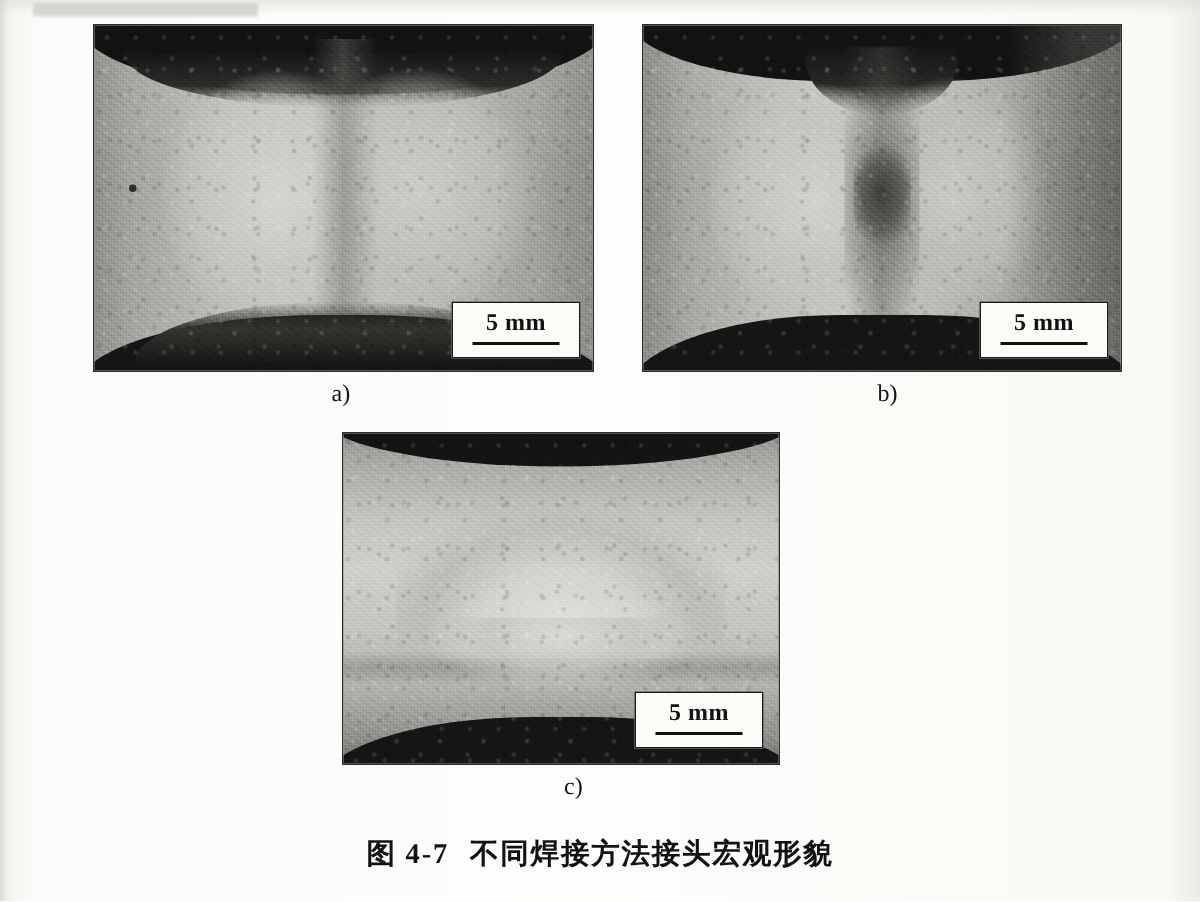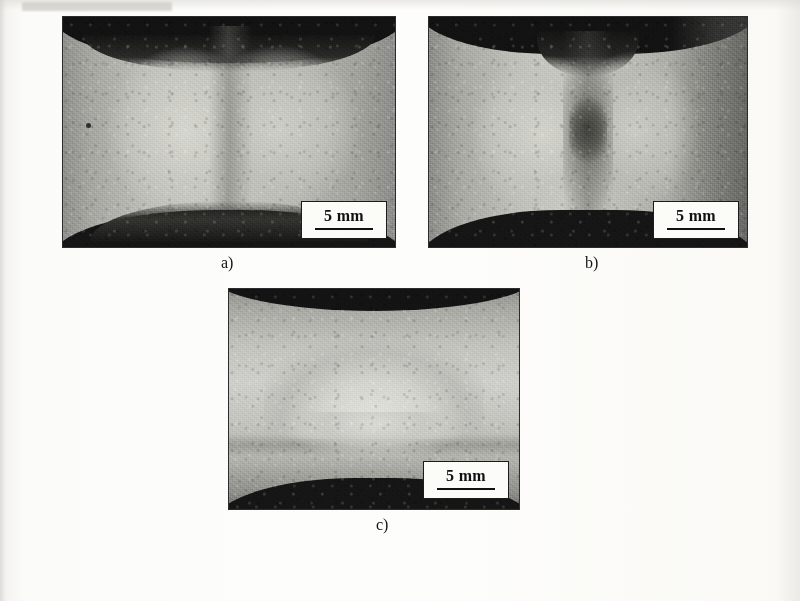--- a/index.html
+++ b/index.html
@@ -449,14 +449,17 @@
           <div class="label">5 mm</div>
           <div class="rule"></div>
         </div>
       </div>
       <div class="subcap cap-c">c)</div>
     </div>
 
   </div>
 
   <div class="caption-block">
+    <div class="caption-main">
+      <span class="num">图 4-7</span><span>不同焊接方法接头宏观形貌</span>
+    </div>
   </div>
 </div>
 
 </body></html>

